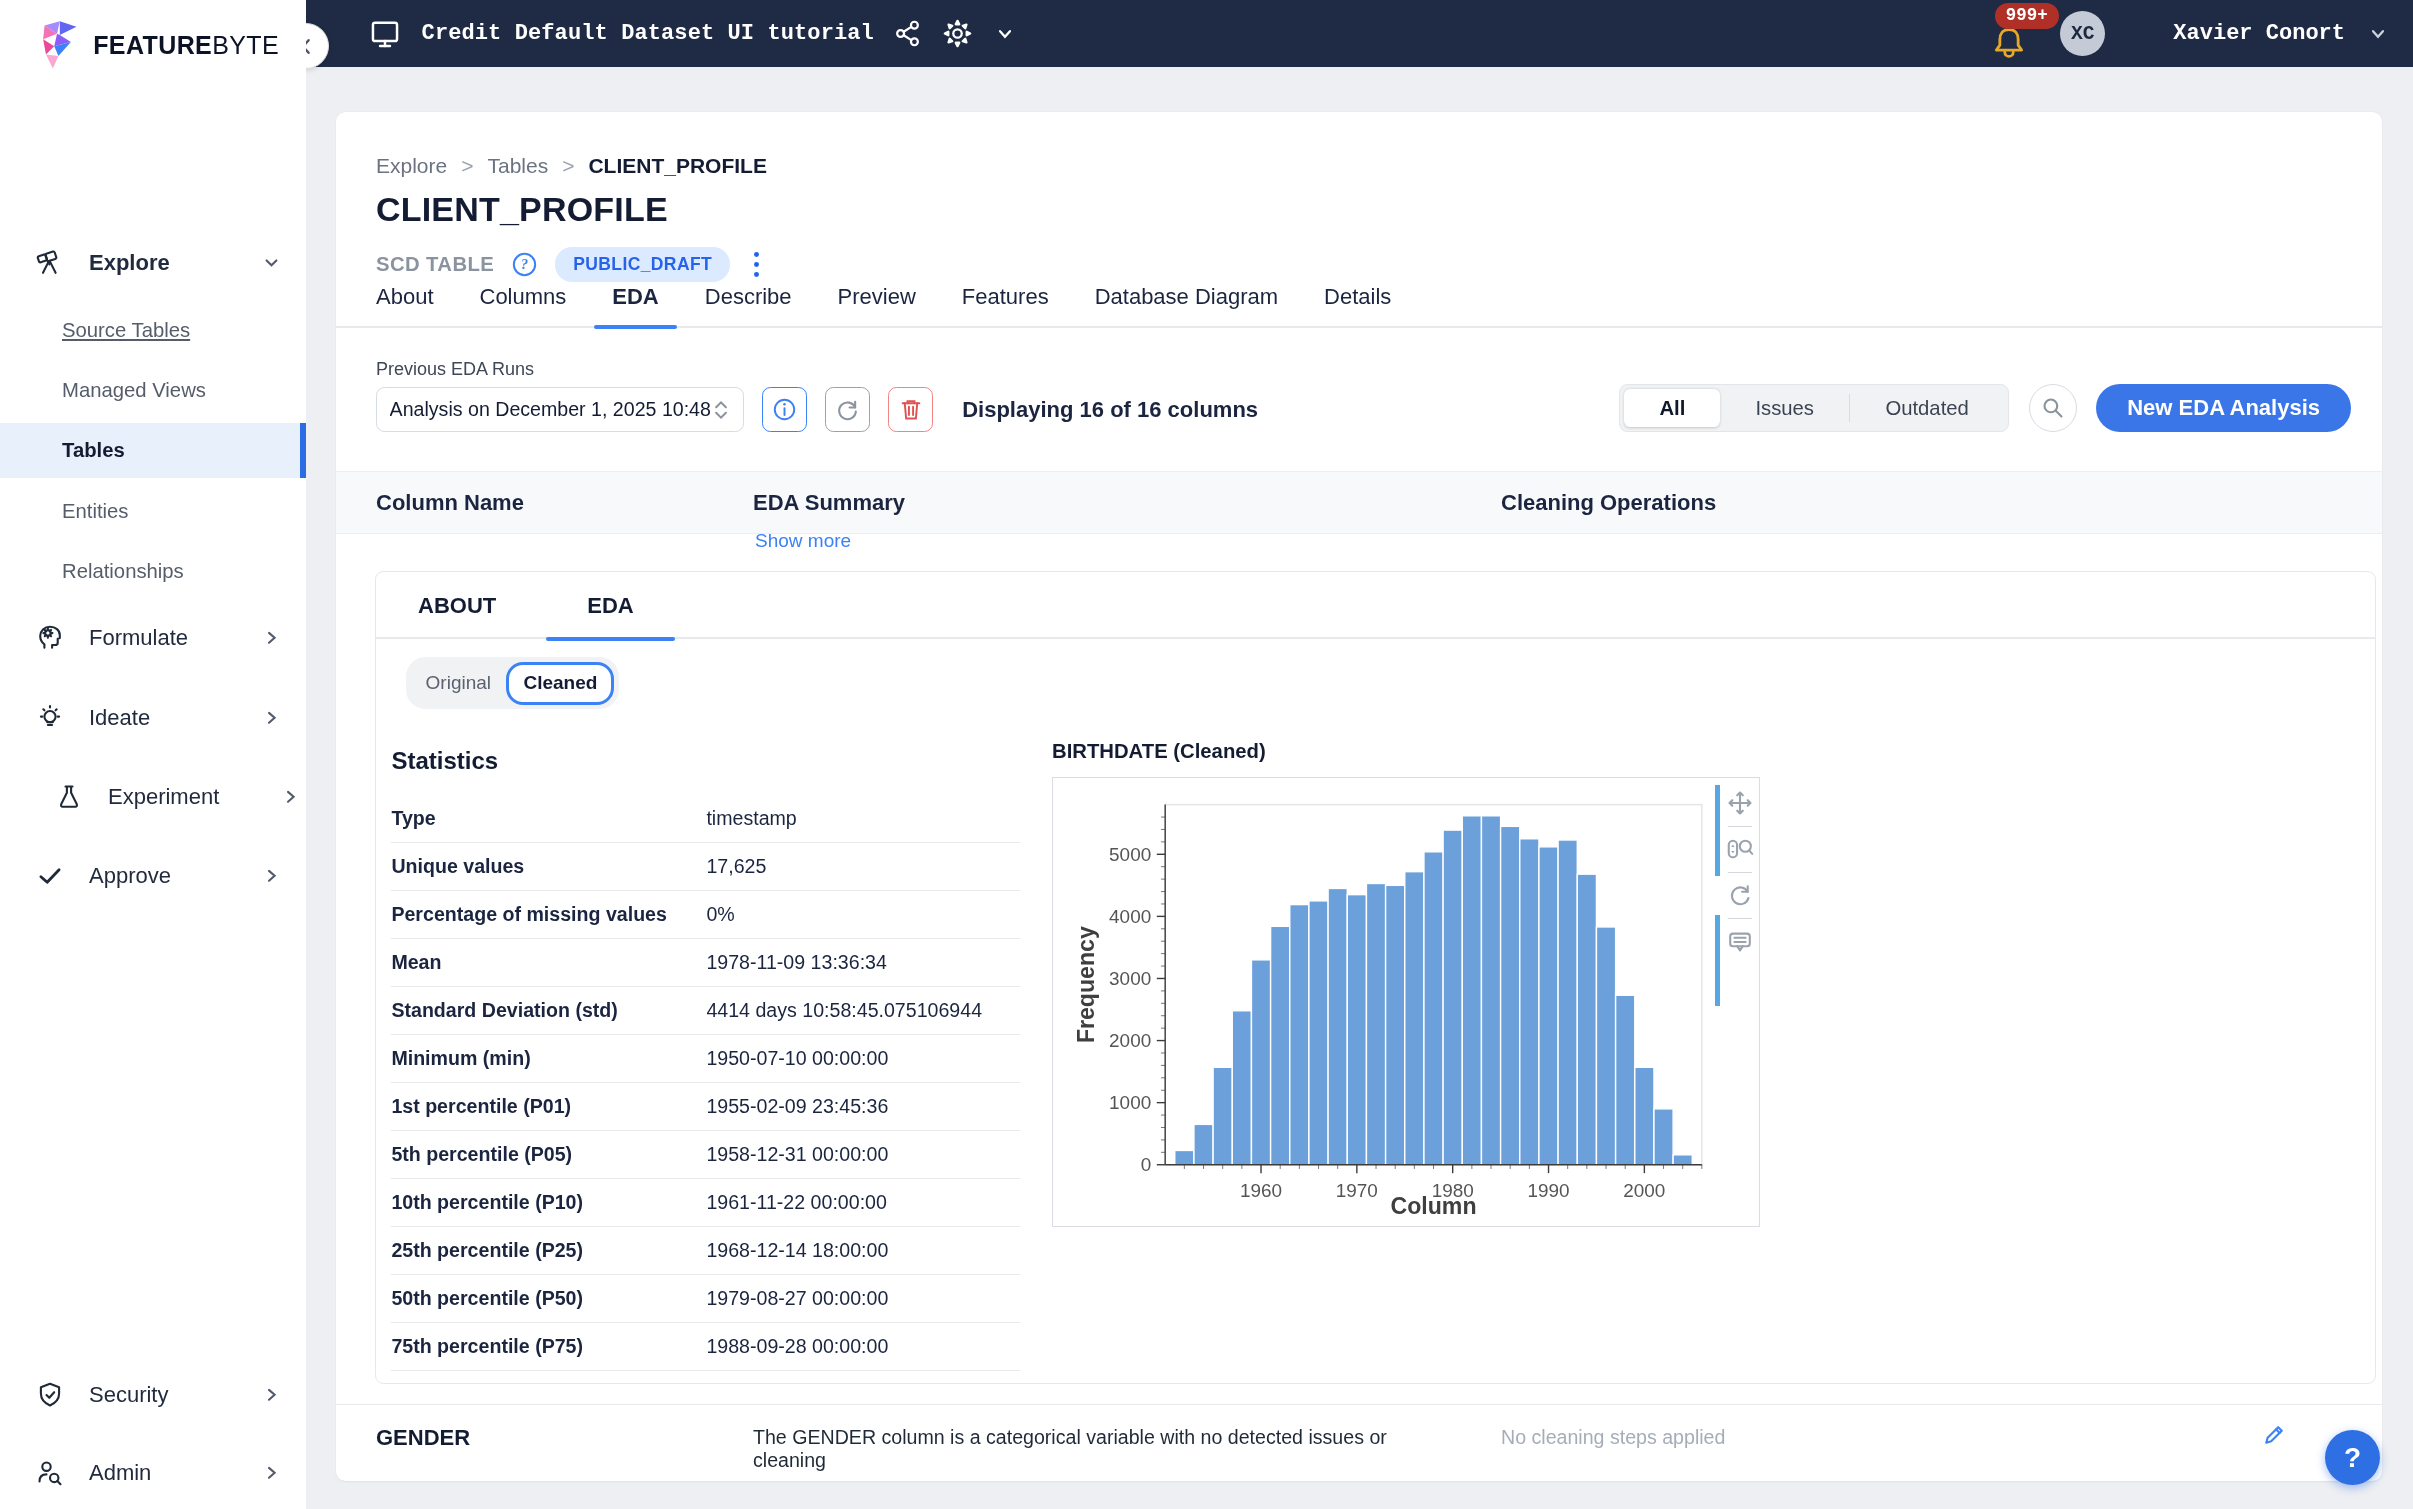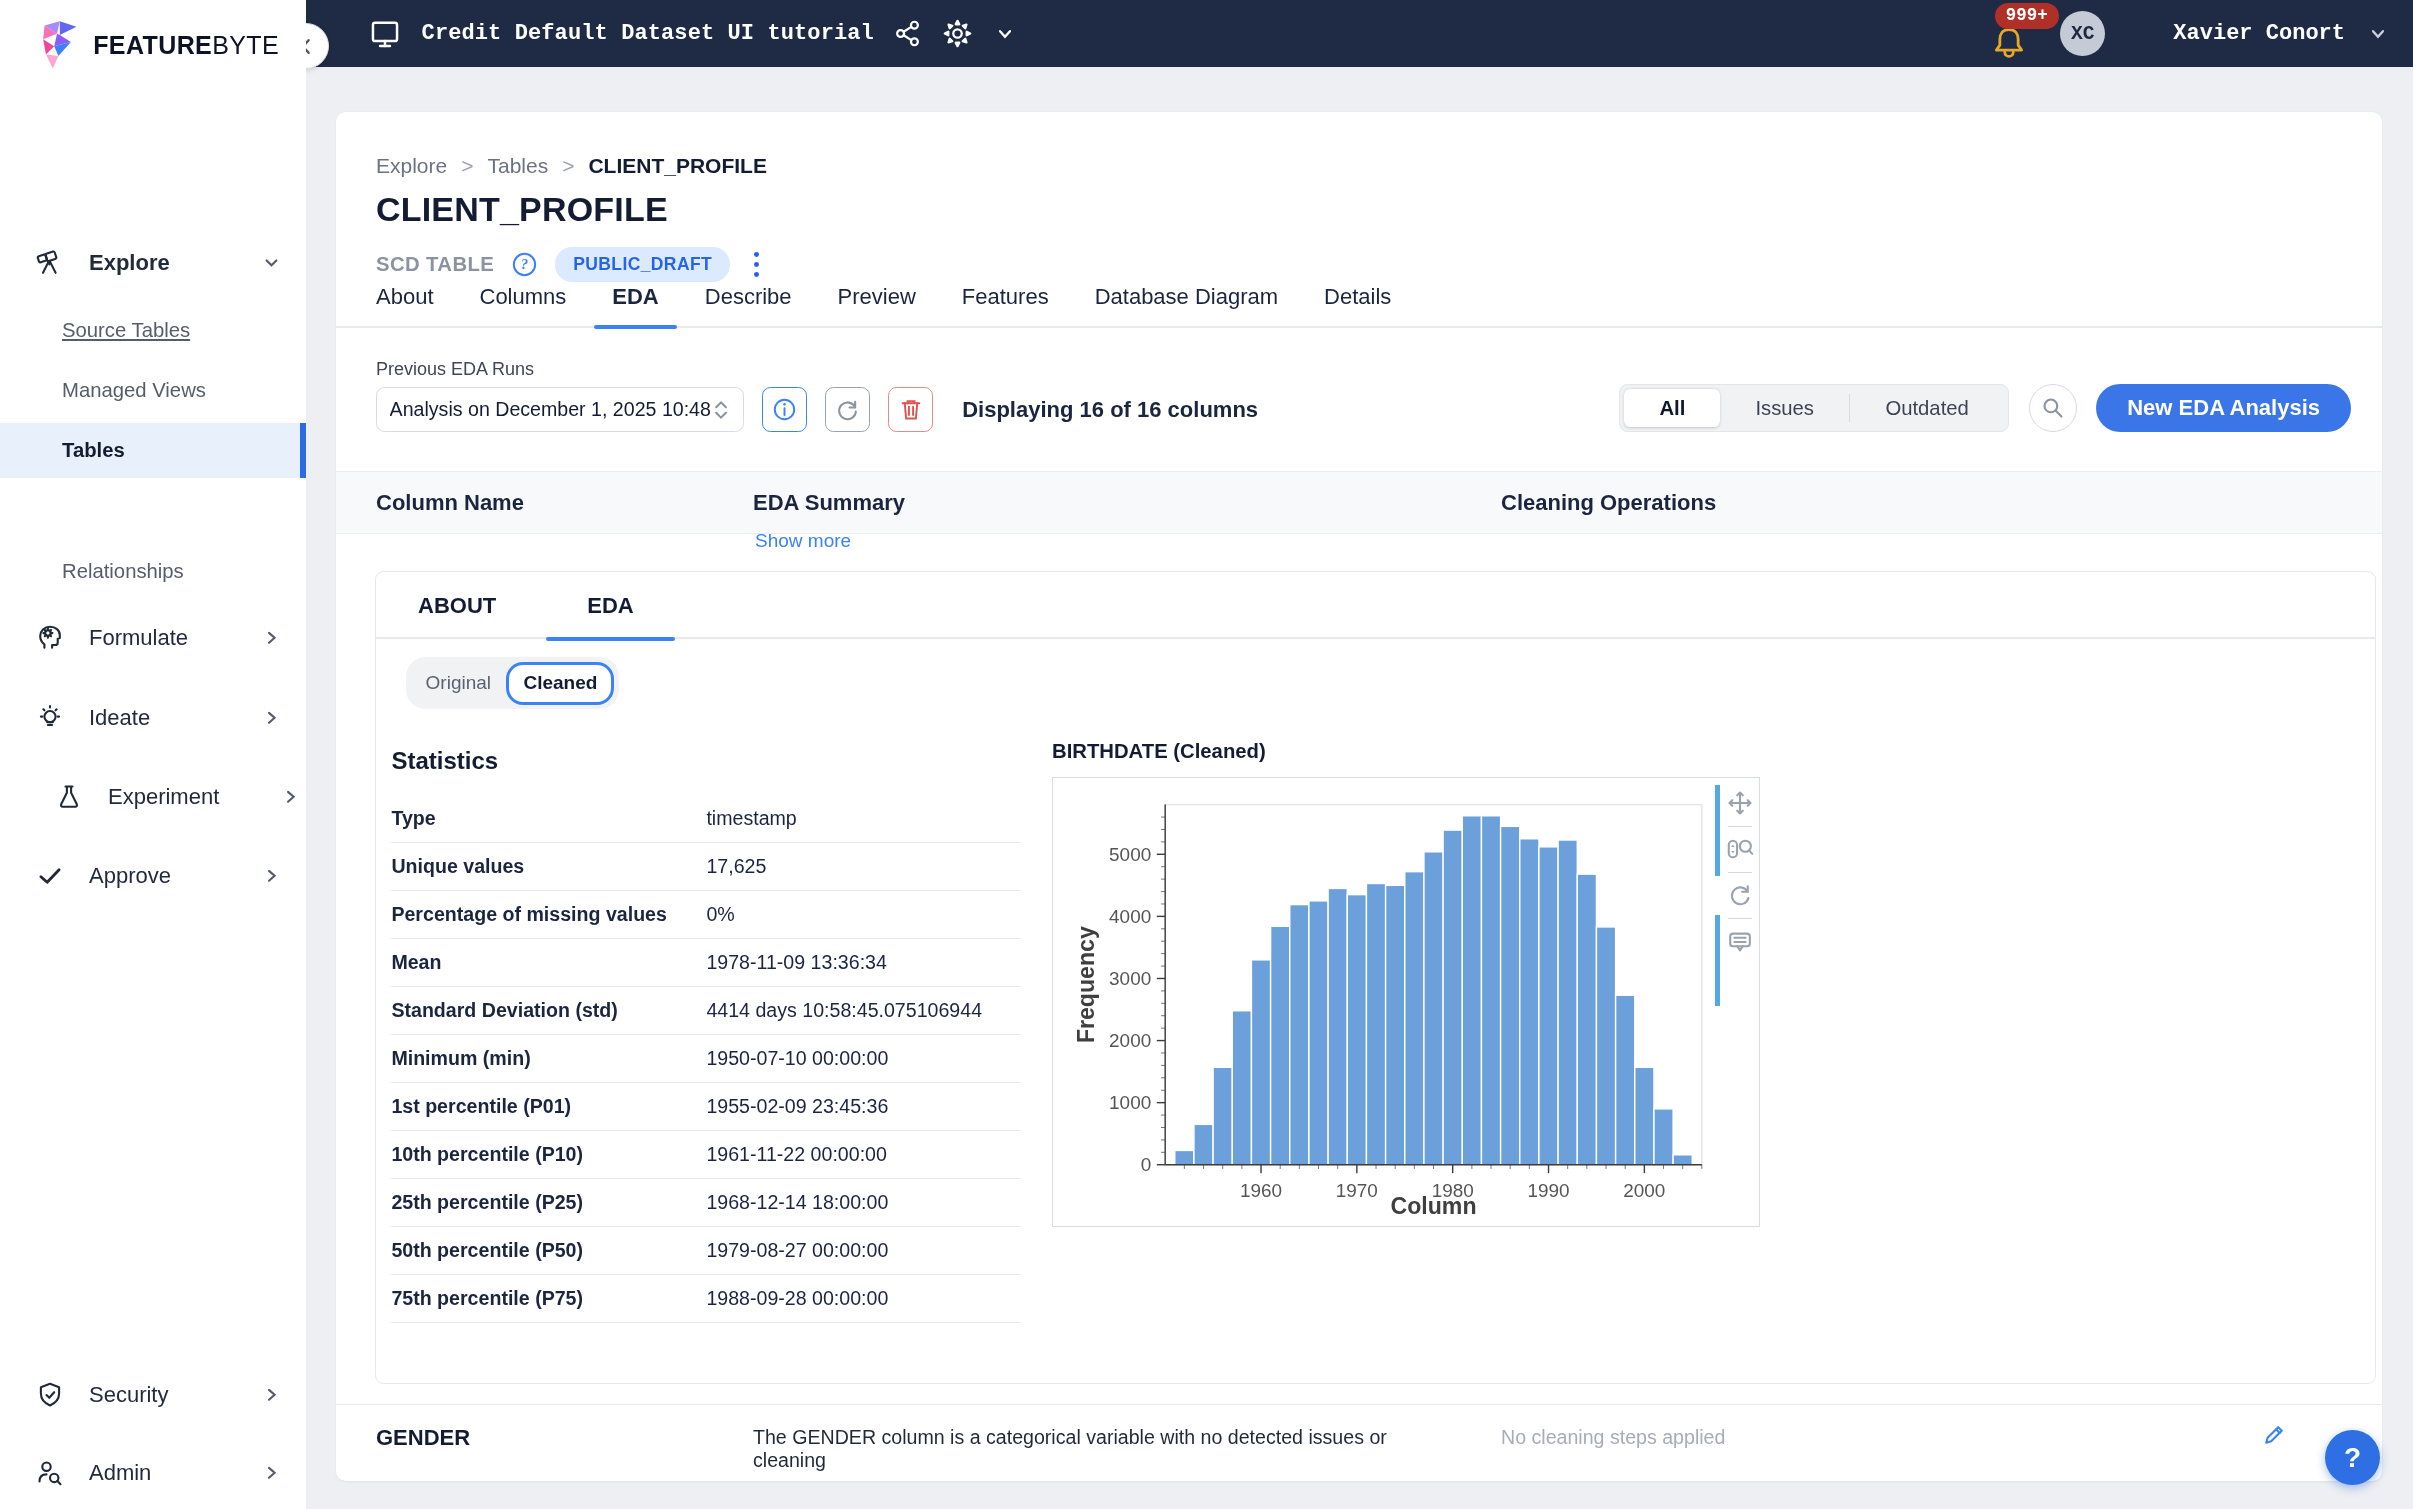--- a/index.html
+++ b/index.html
@@ -238,20 +238,23 @@
 
   <div class="sub-row" style="top:303px;text-decoration:underline;">
       <span>Source Tables</span>
     </div>
   <div class="sub-row" style="top:363px;">
       <span>Managed Views</span>
     </div>
   <div class="sub-row active" style="top:423px;">
       <span>Tables</span>
     </div>
+  <div class="sub-row" style="top:484px;">
+      <span>Entities</span>
+    </div>
   <div class="sub-row" style="top:544px;">
       <span>Relationships</span>
     </div>
 
   <div class="side-row" style="top:610px;">
     <span class="sicon">
       <svg width="28" height="28" viewBox="0 0 40 40" fill="none" stroke="#1f2937" stroke-width="3" stroke-linecap="round" stroke-linejoin="round">
         <path d="M12 34 V29 C8 26 6 22 6 17 C6 10 12 4 20 4 C28 4 34 9 34 16 L34 20 L31 21 L31 27 C31 29 29 30 27 30 L23 30 V34"></path>
         <circle cx="17" cy="13" r="4"></circle>
         <path d="M17 6.5 V9 M17 17 V19.5 M10.5 13 H13 M21 13 H23.5 M12.5 8.5 L14.2 10.2 M19.8 15.8 L21.5 17.5 M21.5 8.5 L19.8 10.2 M14.2 15.8 L12.5 17.5"></path>
@@ -533,20 +536,24 @@
           <span class="stat-label">Standard Deviation (std)</span>
           <span class="stat-value">4414 days 10:58:45.075106944</span>
         </div>
       <div class="stat-row">
           <span class="stat-label">Minimum (min)</span>
           <span class="stat-value">1950-07-10 00:00:00</span>
         </div>
       <div class="stat-row">
           <span class="stat-label">1st percentile (P01)</span>
           <span class="stat-value">1955-02-09 23:45:36</span>
+        </div>
+      <div class="stat-row">
+          <span class="stat-label">5th percentile (P05)</span>
+          <span class="stat-value">1958-12-31 00:00:00</span>
         </div>
       <div class="stat-row">
           <span class="stat-label">10th percentile (P10)</span>
           <span class="stat-value">1961-11-22 00:00:00</span>
         </div>
       <div class="stat-row">
           <span class="stat-label">25th percentile (P25)</span>
           <span class="stat-value">1968-12-14 18:00:00</span>
         </div>
       <div class="stat-row">

